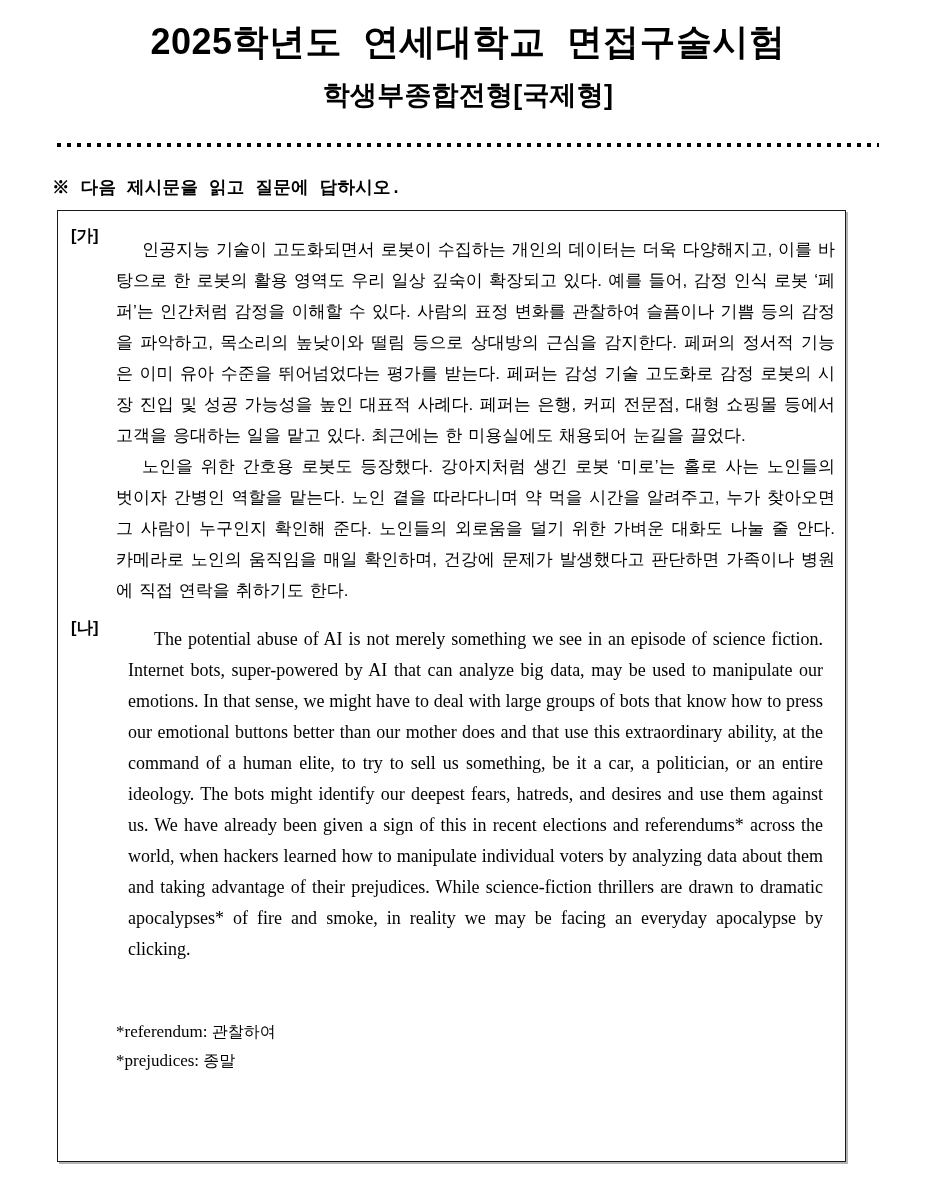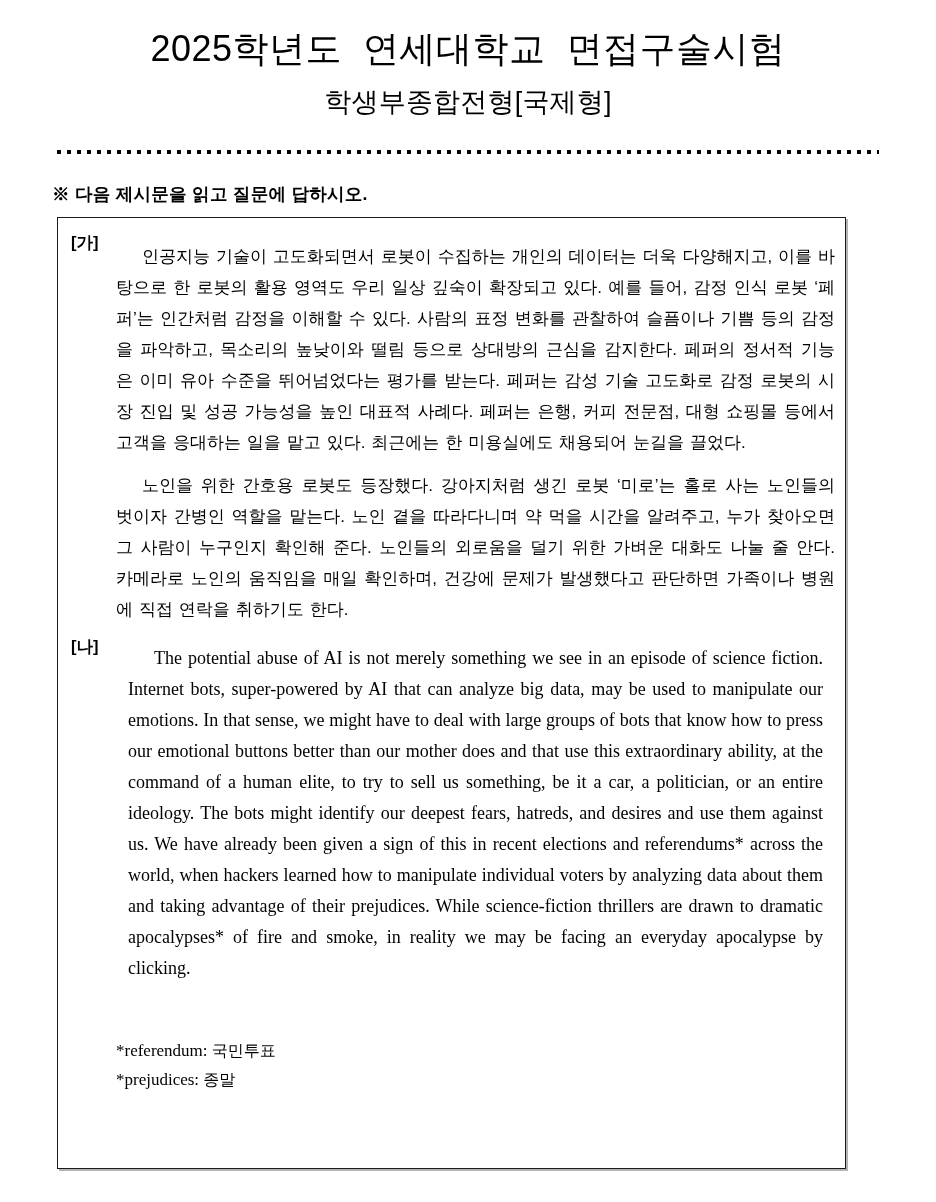--- a/index.html
+++ b/index.html
@@ -24,30 +24,30 @@
     box-sizing: border-box;
   }
 
   
   .doc-header {
     padding-top: 18px;
     text-align: center;
   }
   .doc-title {
     font-family: "Liberation Sans", "DejaVu Sans", sans-serif;
-    font-weight: normal;
+    font-weight: bold;
     font-size: 36px;
     letter-spacing: 0.5px;
     line-height: 1.25;
-    margin: 8px;
+    margin: 1px;
     white-space: pre;
   }
   .doc-subtitle {
     font-family: "Liberation Sans", "DejaVu Sans", sans-serif;
-    font-weight: normal;
+    font-weight: bold;
     font-size: 27px;
     letter-spacing: 0.2px;
     line-height: 1.3;
     margin: 14px 0 0 0;
     white-space: pre;
   }
 
   
   .divider-wrap {
     margin: 30px 0 0 0;
@@ -61,21 +61,21 @@
       linear-gradient(to right, #000000 0px, #000000 4px, rgba(0,0,0,0) 4px, rgba(0,0,0,0) 10px);
     background-size: 10px 4px;
     background-repeat: repeat-x;
     background-position: left center;
   }
 
   
   .instruction {
     margin: 22px 0 0 0;
     padding-left: 52px;
-    font-family: Liberation Sans, sans-serif;
+    font-family: Liberation Mono, monospace;
     font-weight: bold;
     font-size: 17.5px;
     letter-spacing: 0.3px;
   }
 
   
   .passage-box {
     margin: 11px 0 0 57px;
     width: 789px;
     height: 952px;
@@ -116,21 +116,21 @@
   .ko-text {
     font-family: "Liberation Sans", "DejaVu Sans", sans-serif;
     font-size: 17px;
     line-height: 31px;
     text-align: justify;
     text-justify: inter-word;
     word-spacing: 1.2px;
     margin: 0;
   }
   .ko-text + .ko-text {
-    margin-top: 12px;
+    margin-top: 0;
   }
   .ko-indent {
     text-indent: 26px;
     margin-top: 14px;
   }
 
   
   .en-text {
     font-family: "Liberation Serif", "DejaVu Serif", serif;
     font-size: 18px;
@@ -182,21 +182,21 @@
         <p class="ko-text ko-indent">노인을 위한 간호용 로봇도 등장했다. 강아지처럼 생긴 로봇 ‘미로’는 홀로 사는 노인들의 벗이자 간병인 역할을 맡는다. 노인 곁을 따라다니며 약 먹을 시간을 알려주고, 누가 찾아오면 그 사람이 누구인지 확인해 준다. 노인들의 외로움을 덜기 위한 가벼운 대화도 나눌 줄 안다. 카메라로 노인의 움직임을 매일 확인하며, 건강에 문제가 발생했다고 판단하면 가족이나 병원에 직접 연락을 취하기도 한다.</p>
       </div>
     </div>
 
     <div class="passage">
       <div class="passage-label">[나]</div>
       <div class="passage-body">
         <p class="en-text en-indent">The potential abuse of AI is not merely something we see in an episode of science fiction. Internet bots, super-powered by AI that can analyze big data, may be used to manipulate our emotions. In that sense, we might have to deal with large groups of bots that know how to press our emotional buttons better than our mother does and that use this extraordinary ability, at the command of a human elite, to try to sell us something, be it a car, a politician, or an entire ideology. The bots might identify our deepest fears, hatreds, and desires and use them against us. We have already been given a sign of this in recent elections and referendums* across the world, when hackers learned how to manipulate individual voters by analyzing data about them and taking advantage of their prejudices. While science-fiction thrillers are drawn to dramatic apocalypses* of fire and smoke, in reality we may be facing an everyday apocalypse by clicking.</p>
 
         <div class="footnotes">
-          <p class="footnote"><span>*referendum: </span><span class="ko-gloss">국민투표</span></p>
+          <p class="footnote"><span>*referendum: </span><span class="ko-gloss">관찰하여</span></p>
           <p class="footnote"><span>*prejudices: </span><span class="ko-gloss">종말</span></p>
         </div>
       </div>
     </div>
 
   </div>
 
 </div>
 
 </body></html>

